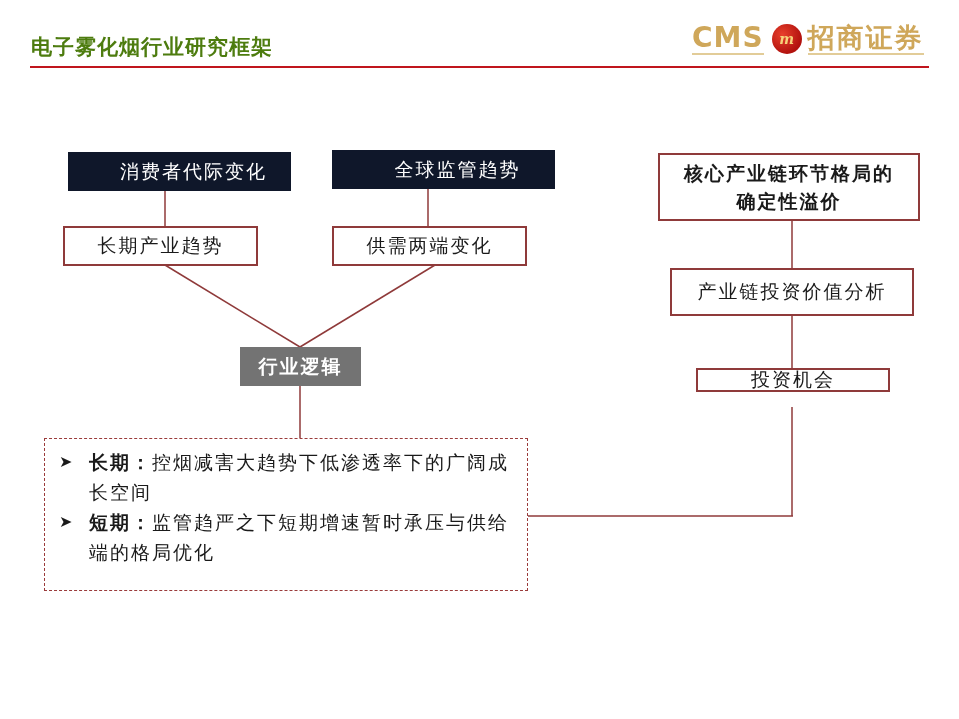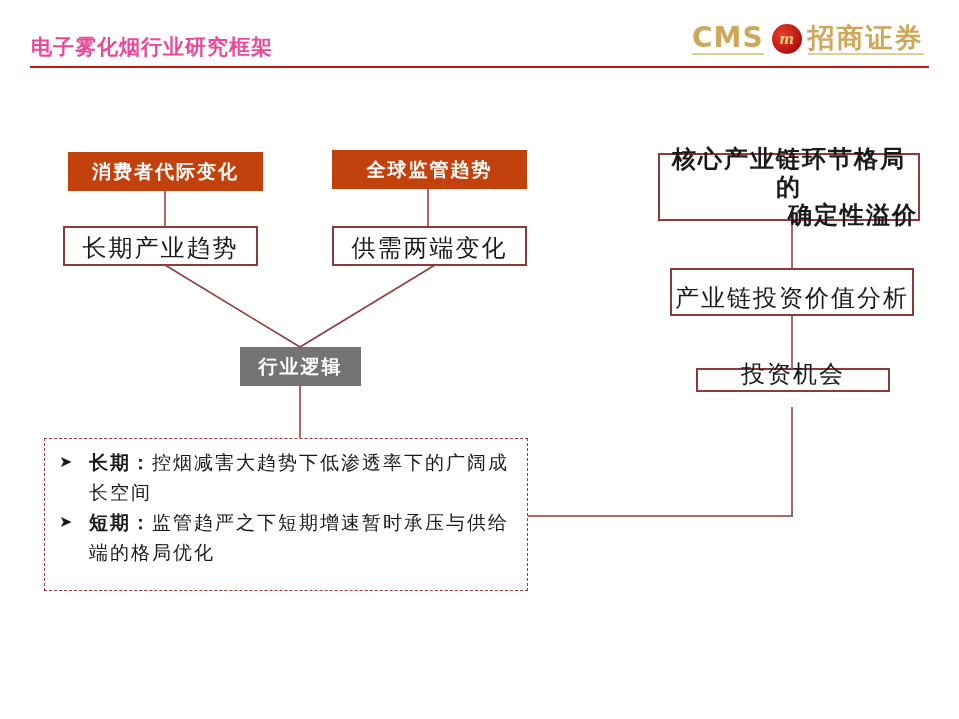--- a/index.html
+++ b/index.html
@@ -4,21 +4,21 @@
   <style>
     html, body { margin: 0; padding: 0; }
     body {
       width: 959px; height: 719px; position: relative; overflow: hidden;
       background: #ffffff;
       font-family: "DejaVu Serif", "Liberation Serif", serif;
     }
     .abs { position: absolute; }
     .title {
       left: 31px; top: 33px; font-size: 21px; font-weight: bold;
-      color: #ec4899; letter-spacing: 1px;
+      color: #4d7c0f; letter-spacing: 1px;
     }
     .title-rule {
       left: 30px; top: 66px; width: 899px; height: 2px; background: #c0151d;
     }
     .logo { left: 692px; top: 22px; height: 34px; display: flex; align-items: center; }
     .logo-cms {
       font-family: "DejaVu Sans", "Liberation Sans", sans-serif;
       font-weight: bold; font-size: 28px; color: #cfa75a; letter-spacing: 1px;
       border-bottom: 2px solid #e2cc98; line-height: 30px;
     }
@@ -27,30 +27,30 @@
       background: radial-gradient(circle at 35% 35%, #e8402c, #b2120e 70%);
       color: #f6d27a; font-weight: bold; font-size: 14px; font-style: italic;
       display: flex; align-items: center; justify-content: center;
       font-family: "DejaVu Serif", serif;
     }
     .logo-cn {
       font-size: 27px; color: #cfa75a; font-weight: bold; letter-spacing: 2px;
       border-bottom: 2px solid #e2cc98; line-height: 30px;
     }
     .box-dark {
-      background: #c2410c; color: #fff; font-weight: bold; font-size: 19px;
-      display: flex; align-items: center; justify-content: center; letter-spacing: 2px;
+      background: #0f172a; color: #fff; font-weight: normal; font-size: 19px;
+      display: flex; align-items: center; justify-content: center; letter-spacing: 2px; padding-left: 28px;
     }
     .box-gold {
       background: #737373; color: #fff; font-weight: bold; font-size: 19px;
       display: flex; align-items: center; justify-content: center; letter-spacing: 2px;
     }
     .box-outline {
-      border: 2px solid #8f3a3a; background: #fff; color: #1a1a1a; font-size: 24px;
-      display: flex; align-items: flex-end; justify-content: center; letter-spacing: 2px;
+      border: 2px solid #8f3a3a; background: #fff; color: #1a1a1a; font-size: 19px;
+      display: flex; align-items: center; justify-content: center; letter-spacing: 2px;
       box-sizing: border-box;
     }
     .box-outline.bold { font-weight: bold; text-align: center; line-height: 28px; flex-direction: column; }
     .dashed {
       border: 1.5px dashed #9a3b3b; box-sizing: border-box; background: #fff;
     }
     .bullets { padding: 8px 8px 0 14px; font-size: 19px; line-height: 30px; color: #1a1a1a; letter-spacing: 2px; }
     .bullet { display: flex; }
     .arrow { width: 30px; flex: 0 0 30px; font-size: 16px; }
     .btitle { font-weight: bold; }

